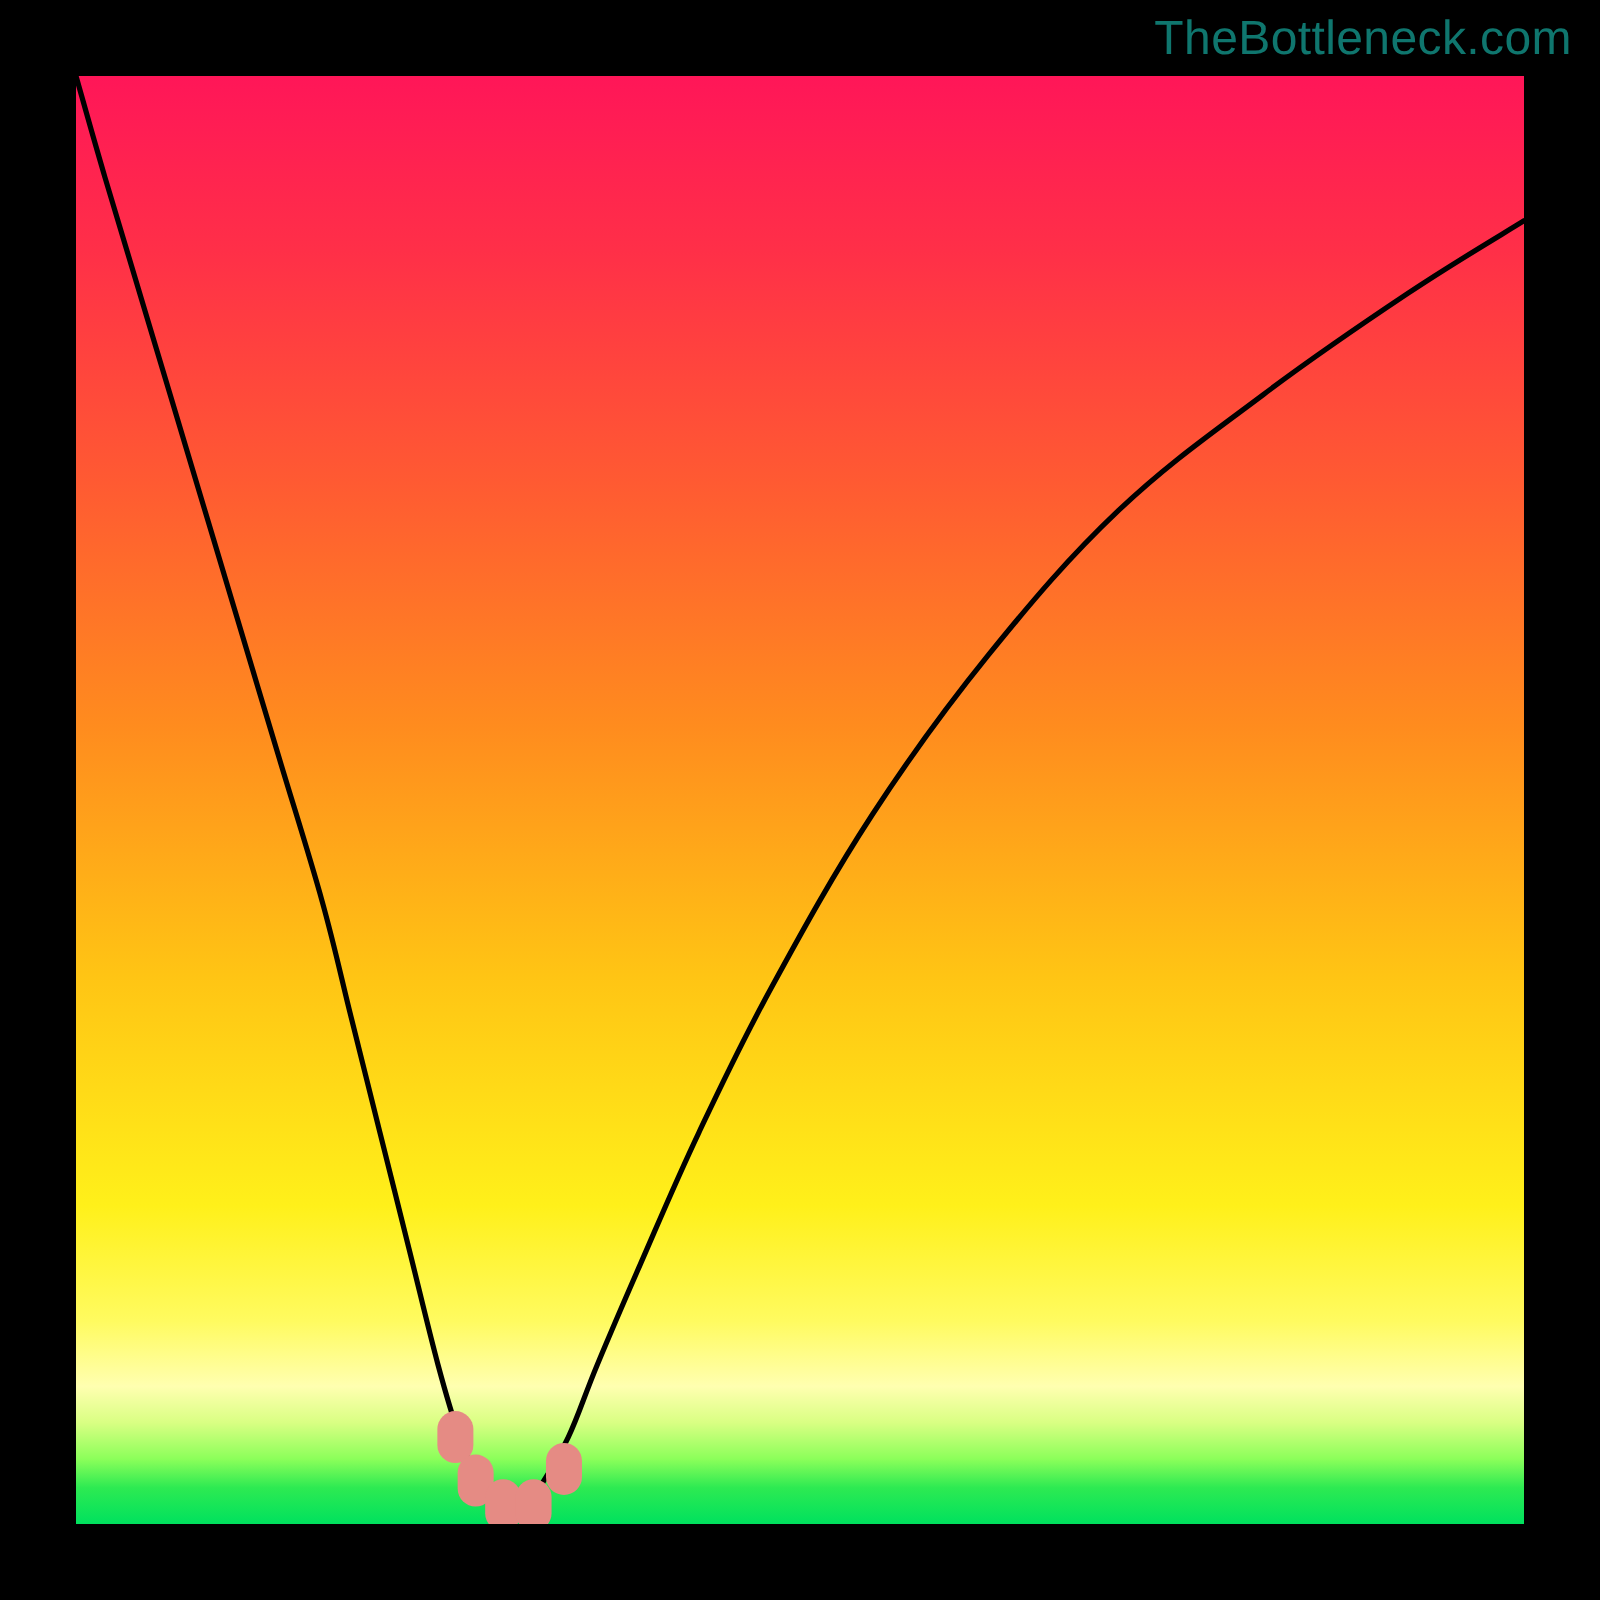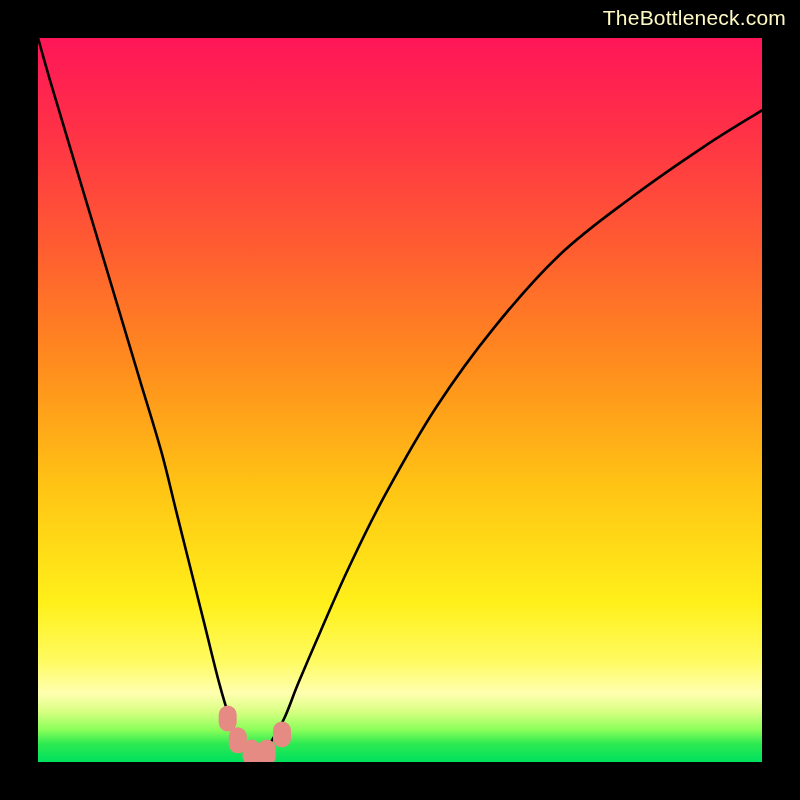--- a/index.html
+++ b/index.html
@@ -24,22 +24,22 @@
     left: 38px;
     width: 724px;
     height: 724px;
     overflow: hidden;
   }
   .watermark {
     position: absolute;
     top: 6px;
     right: 14px;
     font-family: Arial, Helvetica, sans-serif;
-    font-size: 21px;
-    color: #fef9c3;
+    font-size: 24px;
+    color: #0f766e;
     letter-spacing: 0.2px;
     font-weight: 500;
   }
   svg { display: block; }
 </style>
 </head>
 <body>
 
 <div class="frame">
   <div class="watermark">TheBottleneck.com</div>

